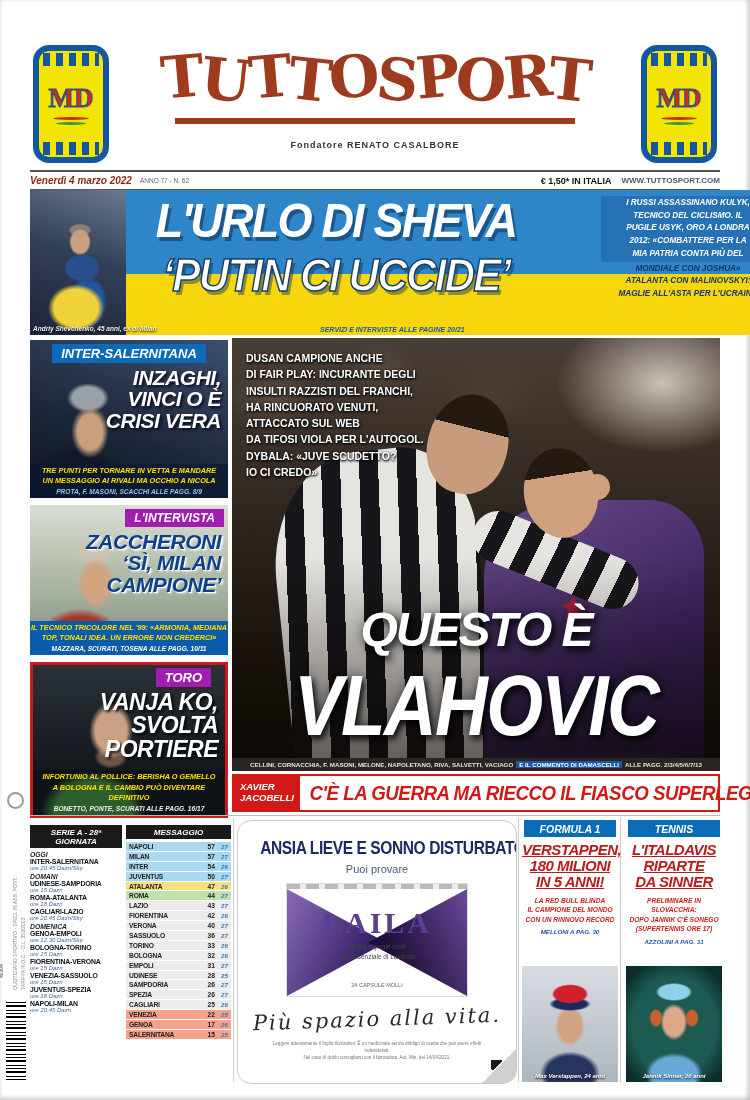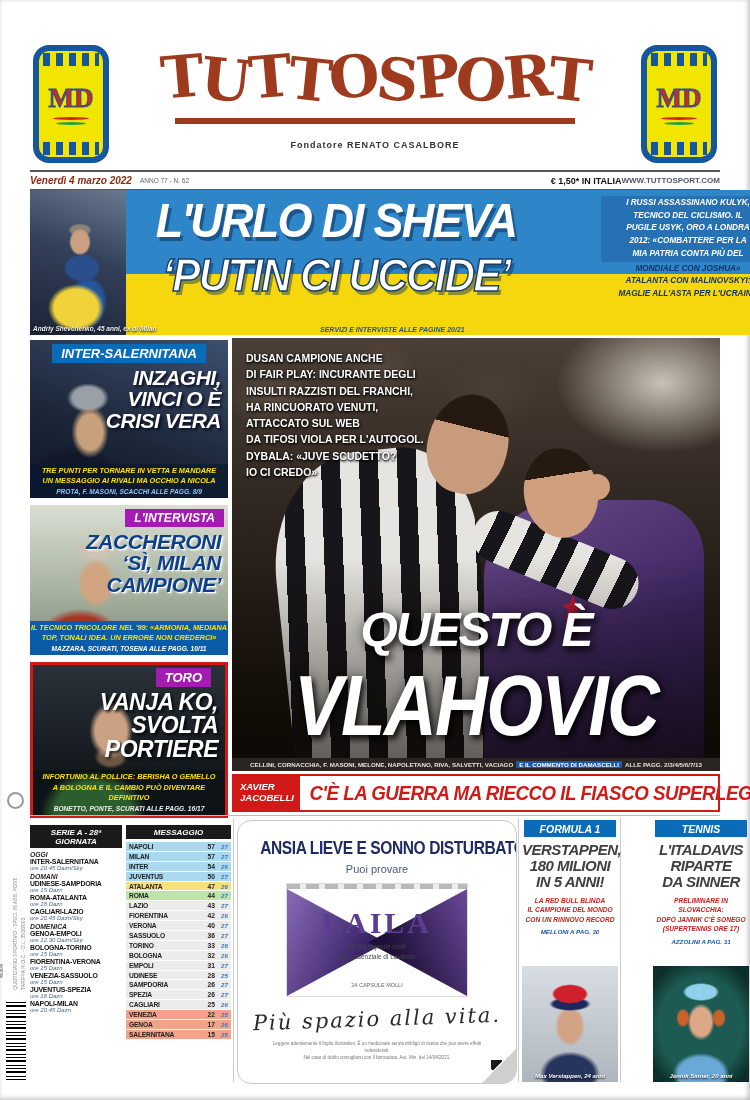--- a/index.html
+++ b/index.html
@@ -20,21 +20,21 @@
            font-weight:900;font-size:58px;color:#9e3b1e;letter-spacing:-3px;line-height:1;}
   .ts-logo span{display:inline-block;transform:rotate(-5deg);}
   .ts-logo span:nth-child(even){transform:rotate(6deg) translateY(3px);}
   .ts-underline{position:absolute;left:175px;width:400px;top:118px;height:6px;background:#9e3b1e;}
   .ts-founder{position:absolute;left:0;right:0;top:140px;text-align:center;font-size:9px;font-weight:bold;
               color:#333;letter-spacing:1px;}
   .dateline{position:absolute;left:30px;right:30px;top:170px;height:17px;border-top:2px solid #555;
             border-bottom:1px solid #555;display:flex;align-items:center;}
   .dl-date{font-weight:bold;font-style:italic;font-size:10px;color:#8a2c12;}
   .dl-issue{font-size:6.5px;color:#666;margin-left:8px;}
-  .dl-right{margin-left:auto;display:flex;align-items:center;}
+  .dl-right{margin-left:auto;display:flex;align-items:center;gap:10px;}
   .dl-price{font-weight:900;font-size:9px;color:#111;}
   .dl-web{font-weight:bold;font-size:8px;color:#556;}
 
   
   .banner{position:absolute;left:30px;top:190px;width:748px;height:145px;
           background:linear-gradient(180deg,#2e86c8 0 58%,#f6d70e 58% 100%);overflow:hidden;}
   .sheva-photo{position:absolute;left:0;top:0;width:96px;height:145px;
      background:
        radial-gradient(26px 20px at 52px 78px,#2a4f8e 0 60%,transparent 70%),
        radial-gradient(40px 34px at 46px 118px,#f0d23a 0 55%,transparent 70%),
@@ -192,25 +192,25 @@
   .laila-sub{position:absolute;left:0;right:0;top:58px;font-size:6.5px;color:#444;z-index:2;line-height:1.5;}
   .laila-count{position:absolute;left:0;right:0;bottom:8px;font-size:5.5px;color:#666;z-index:2;}
   .ad-tagline{margin-top:10px;font-family:"DejaVu Serif",serif;font-style:italic;font-size:21px;color:#2a2a2a;
       letter-spacing:2px;transform:rotate(-2deg);}
   .ad-legal{margin:10px auto 0;width:84%;font-size:4.6px;color:#777;line-height:1.5;}
   .menarini{position:absolute;right:14px;bottom:10px;width:11px;height:13px;background:#1a1a1a;
       clip-path:polygon(0 0,100% 0,100% 70%,50% 100%,0 70%);}
 
   
   .sbox{position:absolute;top:820px;width:96px;height:262px;text-align:center;}
-  #f1box{left:522px;} #tnbox{left:653px;}
+  #f1box{left:522px;} #tnbox{left:626px;}
   .sbox .kicker-bar{background:#0a6cb8;color:#fff;font-weight:900;font-style:italic;font-size:10.5px;
       padding:2.5px 0;margin:0 2px;}
-  .sbox-h{margin-top:5px;font-weight:900;font-style:italic;font-size:15px;line-height:1.08;color:#404040;
-      letter-spacing:-.5px;}
+  .sbox-h{margin-top:5px;font-weight:900;font-style:italic;font-size:15px;line-height:1.08;color:#b91c1c;
+      letter-spacing:-.5px;text-decoration:underline;}
   .sbox-sub{margin-top:5px;font-weight:800;font-style:italic;font-size:6.6px;line-height:1.45;color:#c8201d;}
   .sbox-byline{margin-top:4px;font-weight:bold;font-style:italic;font-size:6.2px;color:#1c57a5;}
   .sbox-photo{position:absolute;left:0;right:0;bottom:0;height:116px;overflow:hidden;}
   .verstappen{background:
       radial-gradient(26px 14px at 48px 28px,#d0202a 0 60%,transparent 70%),
       radial-gradient(30px 10px at 48px 38px,#1a2a5e 0 55%,transparent 70%),
       radial-gradient(22px 30px at 48px 60px,#d2a384 0 52%,transparent 68%),
       radial-gradient(40px 30px at 48px 108px,#27355e 0 60%,transparent 75%),
       linear-gradient(180deg,#d8dde2,#aeb6bd);}
   .sinner{background:

